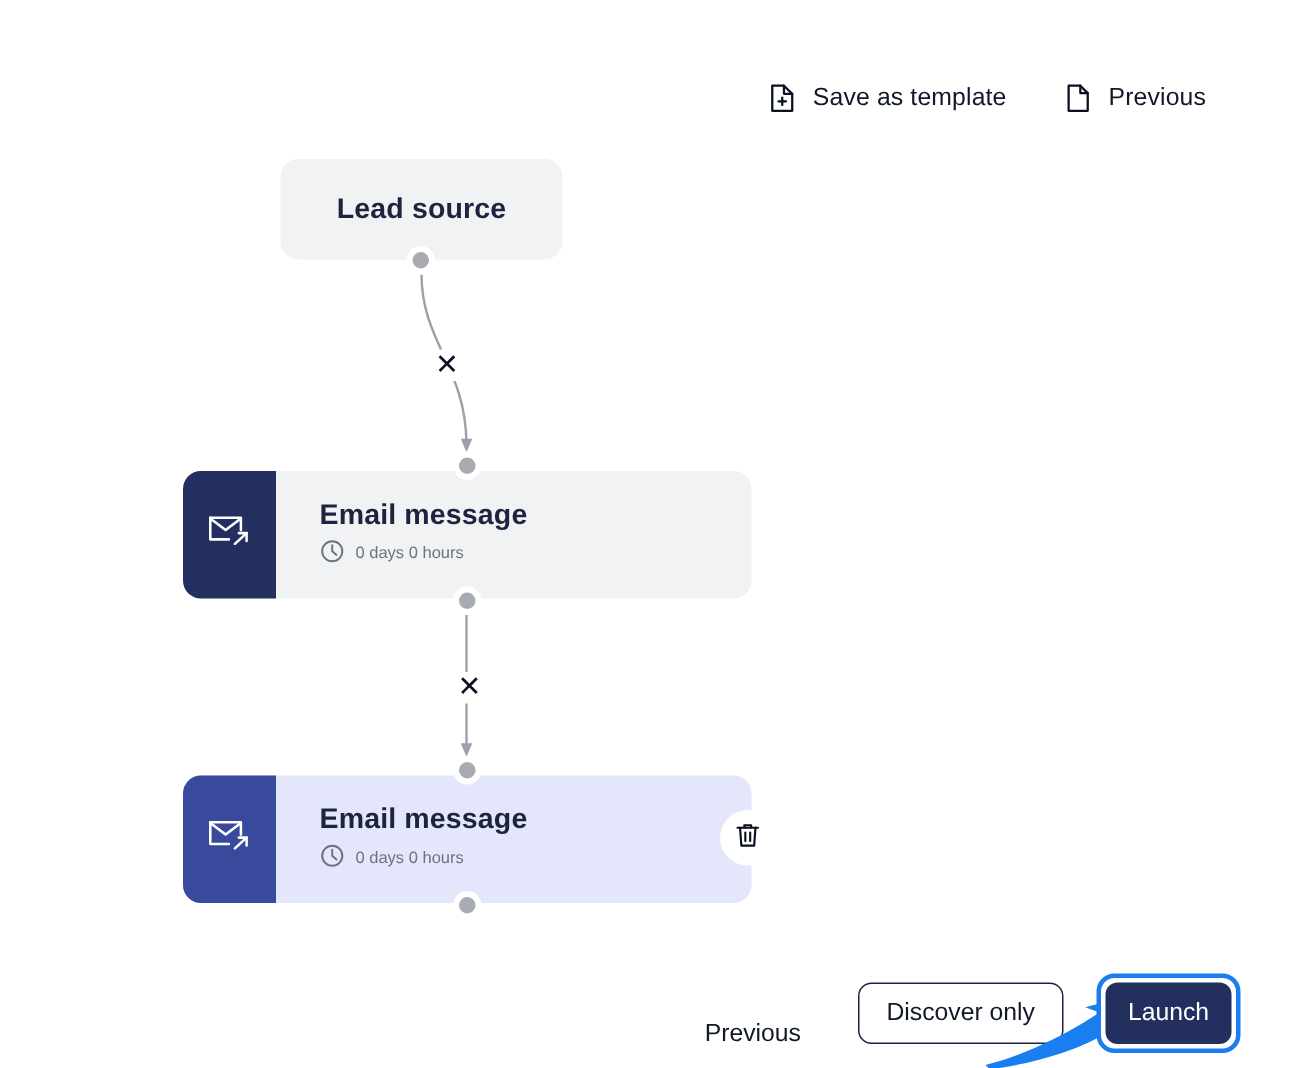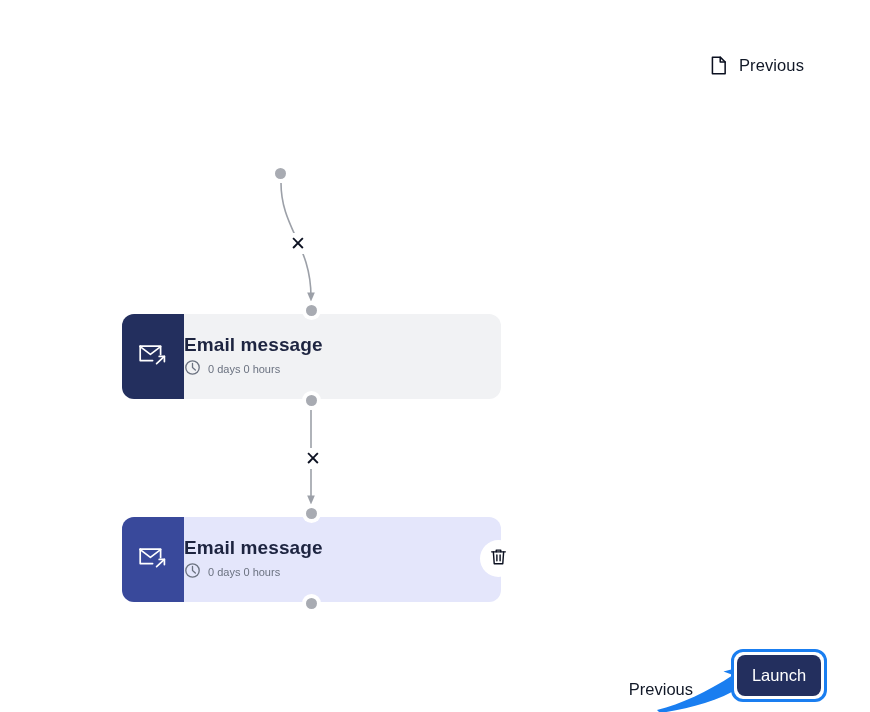--- a/index.html
+++ b/index.html
@@ -114,20 +114,21 @@
     flex: 0 0 auto;
   }
   .node-email-1 .icon-panel { background: #232f5e; }
   .node-email-2 .icon-panel { background: #39499b; }
 
   .node-email .text-col {
     position: relative;
     display: flex;
     flex-direction: column;
     justify-content: center;
+    padding-left: 29px;
     gap: 4px;
   }
   .node-email .title {
     font-size: 19px;
     font-weight: bold;
     color: #1d2440;
     letter-spacing: .1px;
     line-height: 1.1;
   }
   .node-email .meta {
@@ -259,20 +260,30 @@
     height: 52px;
     pointer-events: none;
     z-index: 2;
   }
 </style>
 </head>
 <body>
 
 <div class="toolbar">
 
+  <button class="toolbar-action">
+    <span class="ticon">
+      <svg viewBox="0 0 20 22" width="19" height="21" fill="none" stroke="#0b1020" stroke-width="1.6" stroke-linecap="round" stroke-linejoin="round">
+        <path d="M3 2.2h8.2L17 7.9V19.8H3z"></path>
+        <path d="M11.2 2.2v5.7H17"></path>
+        <path d="M10 10.6v5.2M7.4 13.2h5.2"></path>
+      </svg>
+    </span>
+    <span class="label">Save as template</span>
+  </button>
 
   <button class="toolbar-action">
     <span class="ticon">
       <svg viewBox="0 0 20 22" width="19" height="21" fill="none" stroke="#0b1020" stroke-width="1.6" stroke-linecap="round" stroke-linejoin="round">
         <path d="M3.6 2.2h8.2L17 7.4V19.8H3.6z"></path>
         <path d="M11.8 2.2v5.2H17"></path>
       </svg>
     </span>
     <span class="label">Previous</span>
   </button>
@@ -288,20 +299,23 @@
     </defs>
 
     <path d="M281,183 C281,228 311,245 311,297" fill="none" stroke="#9ca0a8" stroke-width="1.6" marker-end="url(#arrowhead)"></path>
 
     <path d="M311,410 L311,500" fill="none" stroke="#9ca0a8" stroke-width="1.6" marker-end="url(#arrowhead)"></path>
   </svg>
 
   <span class="edge-x edge-x-1">✕</span>
   <span class="edge-x edge-x-2">✕</span>
 
+  <div class="node node-lead">
+    <span class="title">Lead source</span>
+  </div>
   <div class="port" style="left:271px; top:164px;"></div>
 
   <div class="node node-email node-email-1">
     <div class="body"></div>
     <div class="icon-panel">
       <span>
         <svg viewBox="0 0 30 26" width="30" height="26" fill="none" stroke="#ffffff" stroke-width="1.7" stroke-linecap="round" stroke-linejoin="round">
           <path d="M2.2 4.2h20.4v8.2"></path>
           <path d="M2.2 4.2v14.4h12.4"></path>
           <path d="M2.2 4.6 12.4 12.4 22.6 4.6"></path>
@@ -362,20 +376,21 @@
         <path d="M7.6 5.1V3.3h4.8v1.8"></path>
         <path d="M4.6 5.1 5.5 17.6h9l0.9-12.5"></path>
         <path d="M8.3 8.4v6M11.7 8.4v6"></path>
       </svg>
     </span>
   </button>
 </div>
 
 <div class="footer">
   <button class="btn btn-previous">Previous</button>
+  <button class="btn btn-discover">Discover only</button>
   <span class="launch-wrap">
     <button class="btn btn-launch">Launch</button>
   </span>
 </div>
 
 <svg class="pointer-arrow" viewBox="0 0 112 52">
   <path d="M2 48 C26 42 52 30 78 13 L68.5 9.5 L101 1 L95 33 L86.5 24.5 C62 40 32 47 5 51 Z" fill="#1a7ef0"></path>
 </svg>
 
 </body></html>

